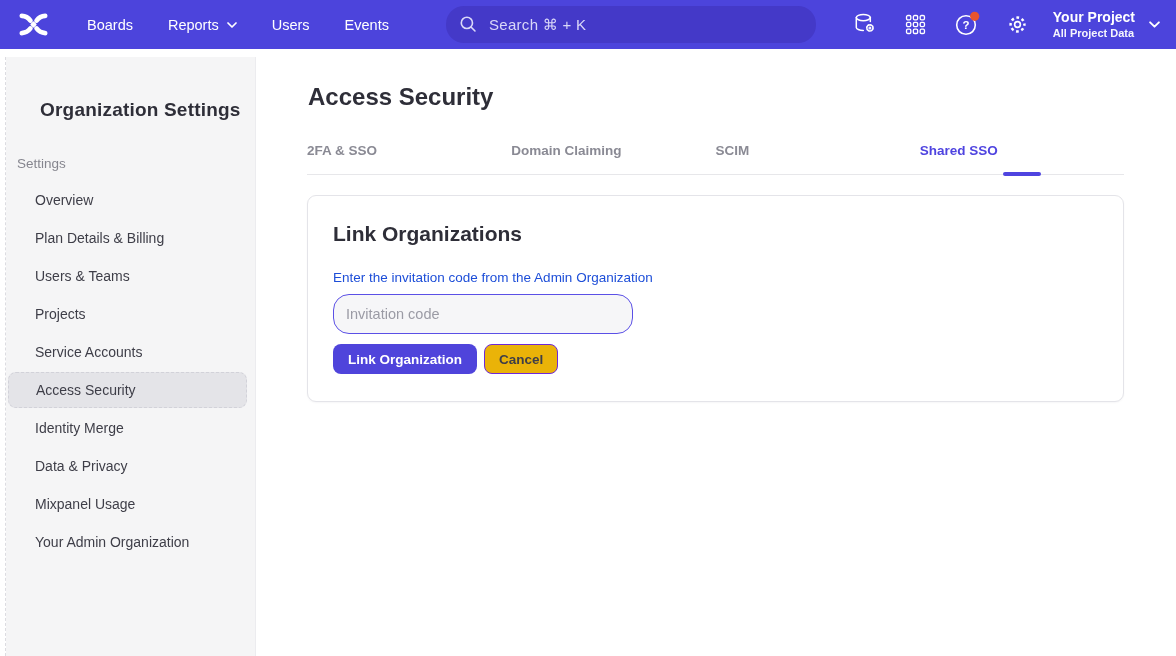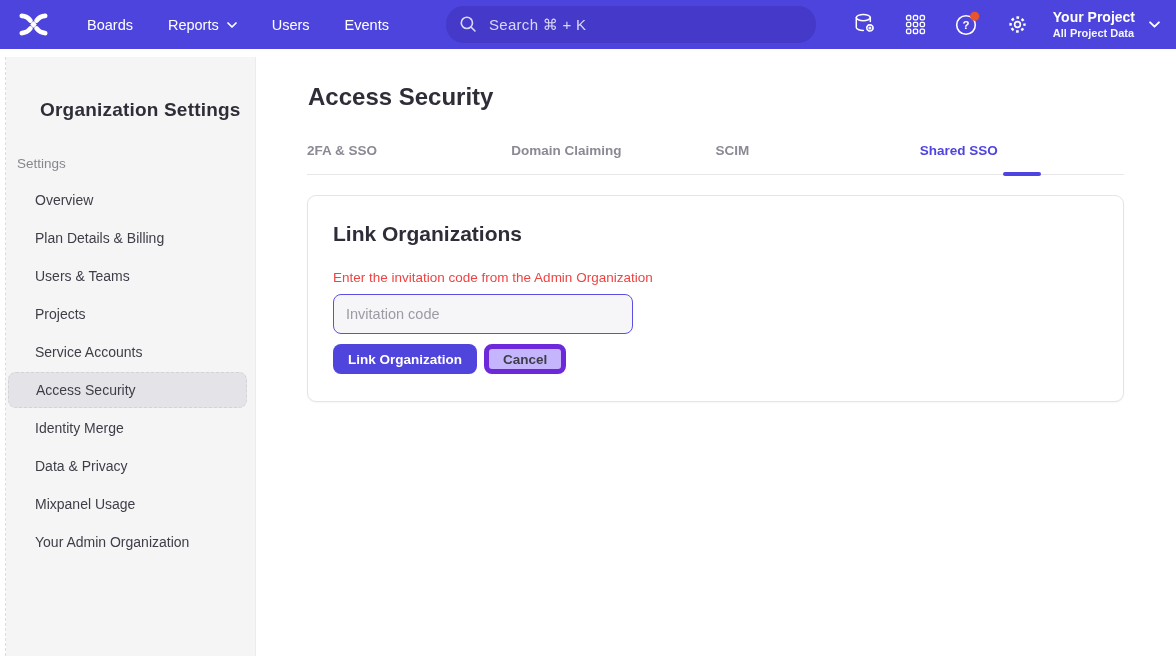--- a/index.html
+++ b/index.html
@@ -48,31 +48,31 @@
   .tabs { margin:24px 52px 0 51px; display:flex; border-bottom:1px solid #E7E7EA; }
   .tab { flex:1; text-align:left; padding:8px 0 16px; font-size:13.5px;
     font-weight:600; color:#8A8A94; cursor:pointer; position:relative; }
   .tab.active { color:#4F44E0; }
   .tab.active::after { content:""; position:absolute; bottom:-2px; left:50%;
     transform:translateX(-50%); width:38px; height:4px; border-radius:2px;
     background:#4F44E0; }
   .card { margin:20px 52px 0 51px; border:1px solid #E4E4E9; border-radius:9px;
     padding:26px 25px 27px; box-shadow:0 1px 2px rgba(20,20,43,.04); background:#fff; }
   .card-title { font-size:21px; font-weight:700; color:#2E2E38; }
-  .card-desc { margin-top:24px; font-size:13.5px; color:#ef4444; }
+  .card-desc { margin-top:24px; font-size:13.5px; color:#1d4ed8; }
   .invite-input { margin-top:9px; width:300px; height:40px; display:block;
-    border:1.5px solid #5B50E6; background:#F6F6F8; border-radius:8px;
+    border:1.5px solid #5B50E6; background:#F6F6F8; border-radius:16px;
     padding:0 12px; font-size:14.5px; color:#2E2E38; outline:none;
     font-family:"Liberation Sans", sans-serif; }
   .invite-input::placeholder { color:#9B9BA5; }
   .btn-row { margin-top:10px; display:flex; gap:7px; align-items:center; }
   .btn { height:30px; border-radius:8px; font-size:13.5px; font-weight:600;
     cursor:pointer; font-family:"Liberation Sans", sans-serif; }
   .btn.primary { background:#4F44DB; color:#fff; border:none; padding:0 15px; }
-  .btn.secondary { background:#c4b5fd; color:#3E3E48; border:5px solid #6d28d9; padding:0 14px; }
+  .btn.secondary { background:#eab308; color:#3E3E48; border:1px solid #6d28d9; padding:0 14px; }
 </style>
 </head>
 <body>
 
 <div class="app">
 
   <header class="topnav">
     <div class="logo">
       <svg viewBox="0 0 34 30" width="31" height="27">
         <g stroke="#fff" stroke-width="5.2" stroke-linecap="round" fill="none">

